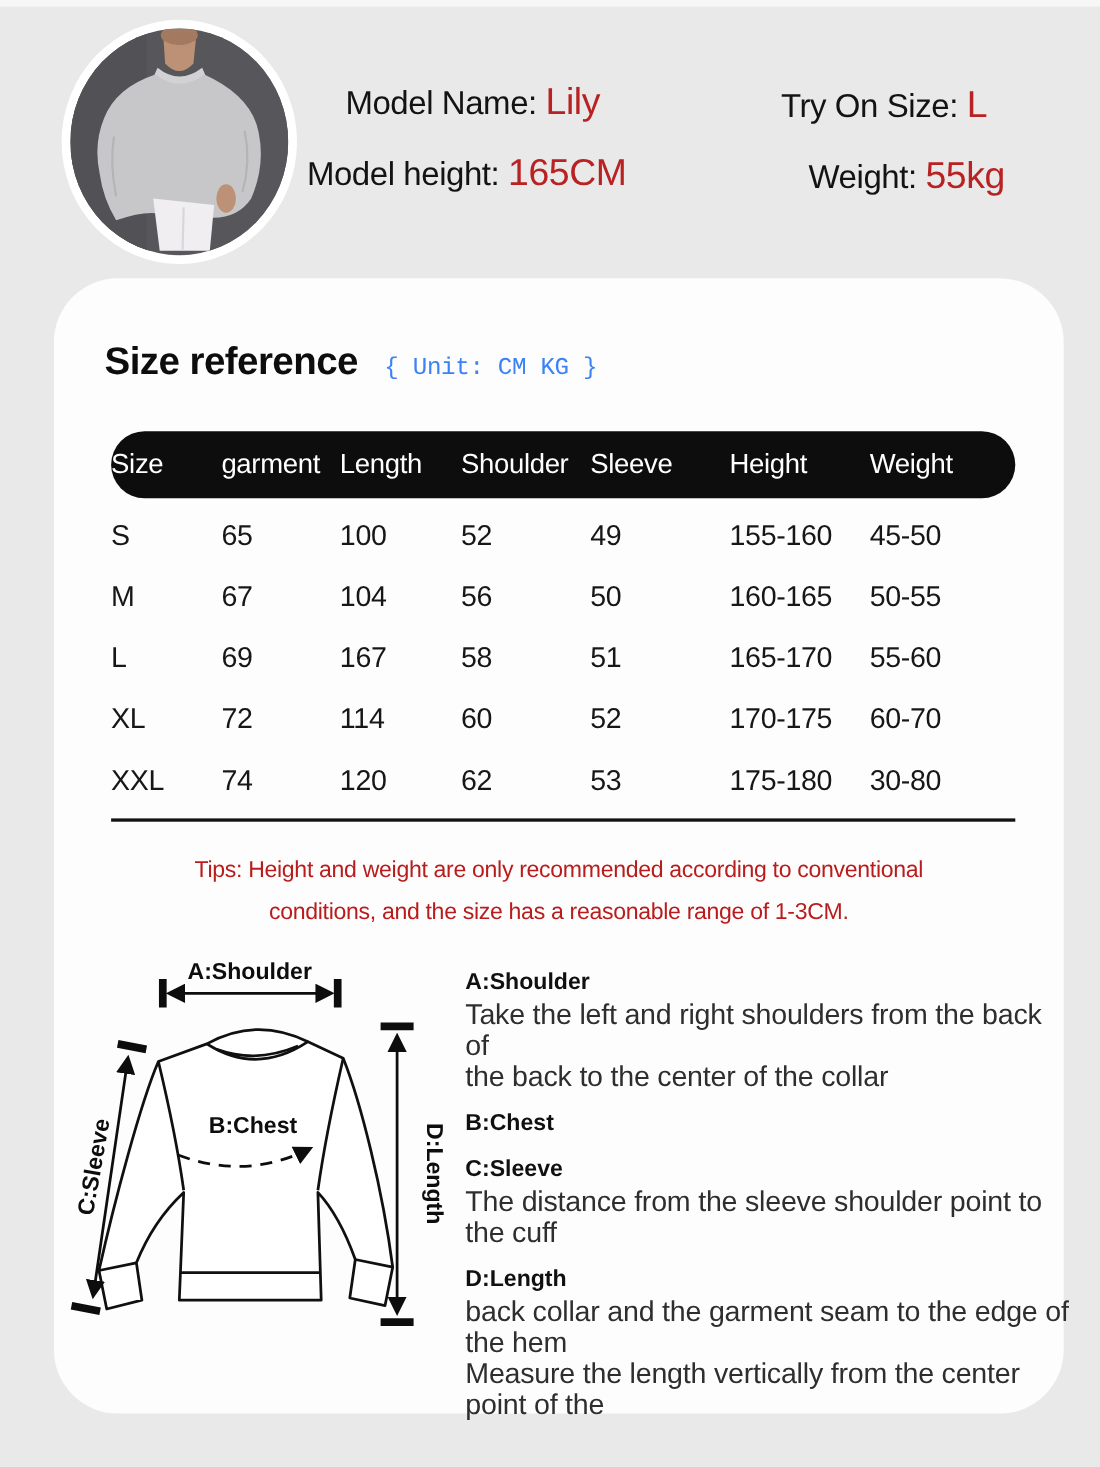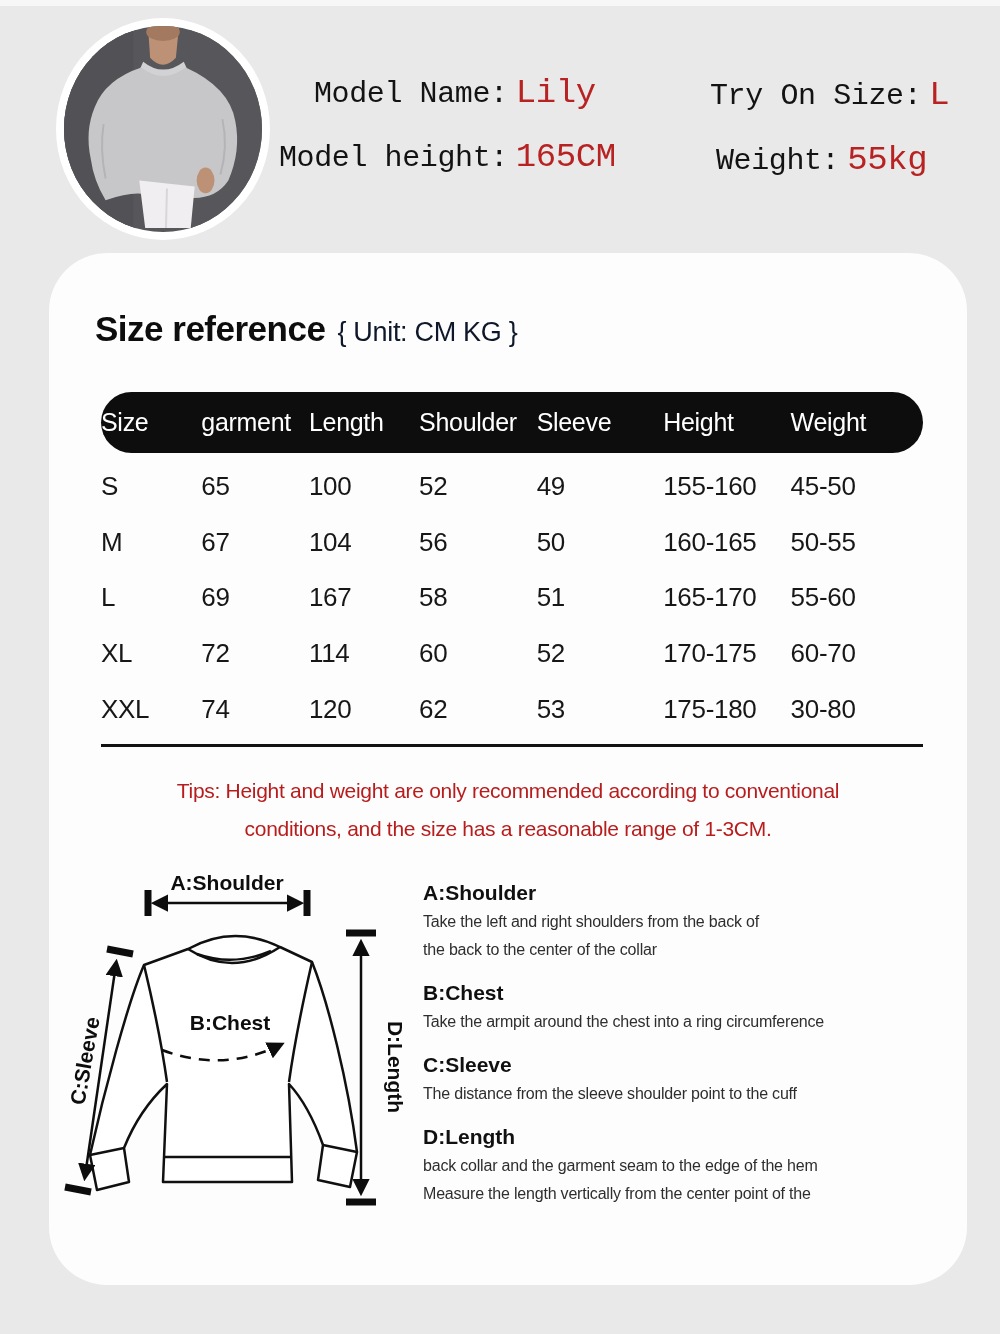--- a/index.html
+++ b/index.html
@@ -10,35 +10,35 @@
   .top-strip { position:absolute; left:0; top:0; width:100%; height:6px; background:#f7f7f7; }
 
   
   .model-photo {
     position:absolute; left:56px; top:18px; width:214px; height:222px;
     background:#ffffff; border-radius:50%; padding:8px; box-sizing:border-box;
   }
   .photo-inner { width:100%; height:100%; border-radius:50%; overflow:hidden; background:#57575b; }
   .photo-inner svg { display:block; width:100%; height:100%; }
 
-  .info-line { position:absolute; white-space:nowrap; font-size:30px; letter-spacing:-0.4px; color:#131313;font-family:Liberation Mono, monospace; }
+  .info-line { position:absolute; white-space:nowrap; font-size:30px; letter-spacing:-0.4px; color:#131313; }
   .info-line .red { color:#b82222; font-size:34px; margin-left:8px; }
   #line-name   { left:314px; top:74px;  }
   #line-size   { left:710px; top:76px;  }
   #line-height { left:279px; top:138px; }
-  #line-weight { left:716px; top:141px; }
+  #line-weight { left:735px; top:141px; }
 
   
   .card {
     position:absolute; left:49px; top:253px; width:918px; height:1032px;
     background:#fdfdfd; border-radius:58px;
   }
-  .title-row { position:absolute; left:46px; top:56px; display:flex; align-items:baseline; gap:12px; }
+  .title-row { position:absolute; left:46px; top:56px; display:flex; align-items:baseline; gap:24px; }
   .title-row h1 { margin:0; font-size:35px; font-weight:bold; letter-spacing:-0.5px; color:#0d0d0d; }
-  .title-row .unit { font-size:27px; color:#0f172a; letter-spacing:-0.3px; }
+  .title-row .unit { font-size:22px; color:#3b82f6; letter-spacing:-0.3px;font-family:Liberation Mono, monospace; }
 
   .grid7 {
     display:grid; align-items:center;
     grid-template-columns:12.2% 13.1% 13.4% 14.3% 15.4% 15.5% 16.1%;
   }
   .table-head {
     position:absolute; left:52px; top:139px; width:822px; height:61px;
     background:#0d0d0d; border-radius:31px; color:#ffffff; font-size:25px; letter-spacing:-0.3px;
   }
   .table-body { position:absolute; left:52px; top:206px; width:822px; }
@@ -48,21 +48,21 @@
   .tips { position:absolute; left:0; top:519px; width:100%; text-align:center;
           font-size:21px; line-height:38px; color:#b91c1c; letter-spacing:-0.3px; }
 
   
   .diagram { position:absolute; left:40px; top:852px; width:390px; height:360px; }
   .diagram text { fill:#0d0d0d; font-family:"Liberation Sans", sans-serif; font-weight:bold; }
 
   .measure-desc { position:absolute; left:423px; top:880px; width:552px; }
   .m-item { margin:0 0 16px 0; }
   .m-item h3 { margin:0 0 2px 0; font-size:21px; line-height:26px; font-weight:bold; color:#101010; }
-  .m-line { font-size:16px; line-height:28px; color:#2e2e2e; letter-spacing:-0.2px; }
+  .m-line { font-size:26px; line-height:28px; color:#2e2e2e; letter-spacing:-0.2px; }
 </style>
 </head>
 <body>
 
 <div class="page">
   <div class="top-strip"></div>
 
   <div class="model-photo">
     <div class="photo-inner">
       <svg viewBox="0 0 200 200">
@@ -214,21 +214,20 @@
   </svg>
 
   <div class="measure-desc">
     <div class="m-item">
       <h3>A:Shoulder</h3>
       <div class="m-line">Take the left and right shoulders from the back of</div>
       <div class="m-line">the back to the center of the collar</div>
     </div>
     <div class="m-item">
       <h3>B:Chest</h3>
-      <div class="m-line">Take the armpit around the chest into a ring circumference</div>
     </div>
     <div class="m-item">
       <h3>C:Sleeve</h3>
       <div class="m-line">The distance from the sleeve shoulder point to the cuff</div>
     </div>
     <div class="m-item">
       <h3>D:Length</h3>
       <div class="m-line">back collar and the garment seam to the edge of the hem</div>
       <div class="m-line">Measure the length vertically from the center point of the</div>
     </div>

